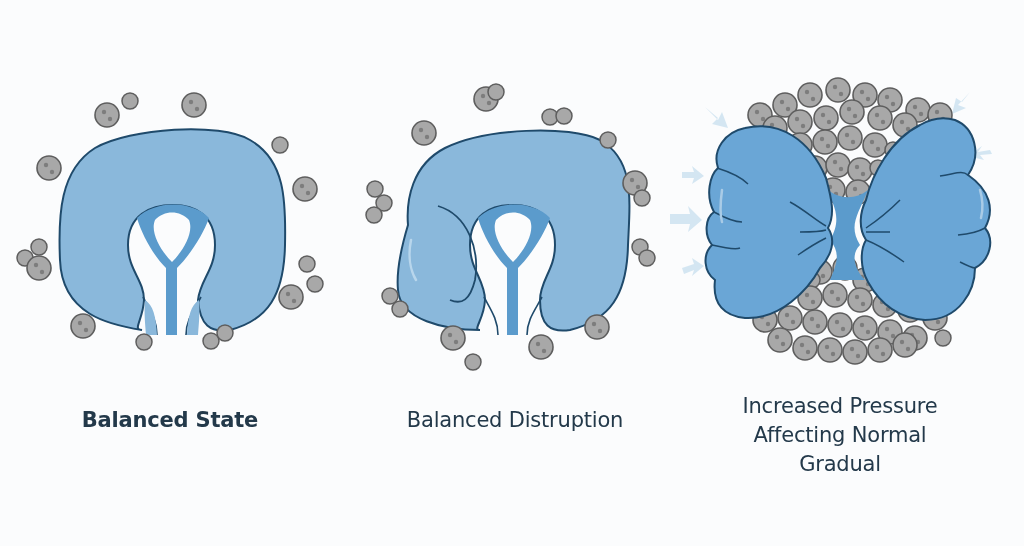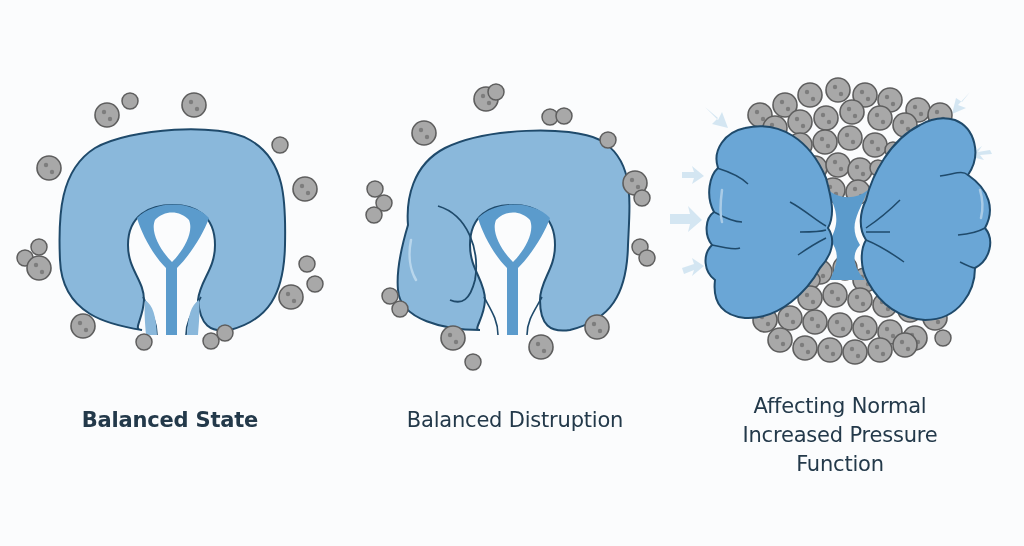--- a/index.html
+++ b/index.html
@@ -183,16 +183,16 @@
   </g>
 </svg>
 
 <div class="caption" style="left:40px; top:406px; width:260px;font-weight:bold;">
   <span>Balanced State</span>
 </div>
 <div class="caption" style="left:385px; top:406px; width:260px;">
   <span>Balanced Distruption</span>
 </div>
 <div class="caption" style="left:705px; top:392px; width:270px;">
+  <span>Increased Pressure</span>
   <span>Affecting Normal</span>
-  <span>Increased Pressure</span>
-  <span>Function</span>
+  <span>Gradual</span>
 </div>
 
 </body></html>

